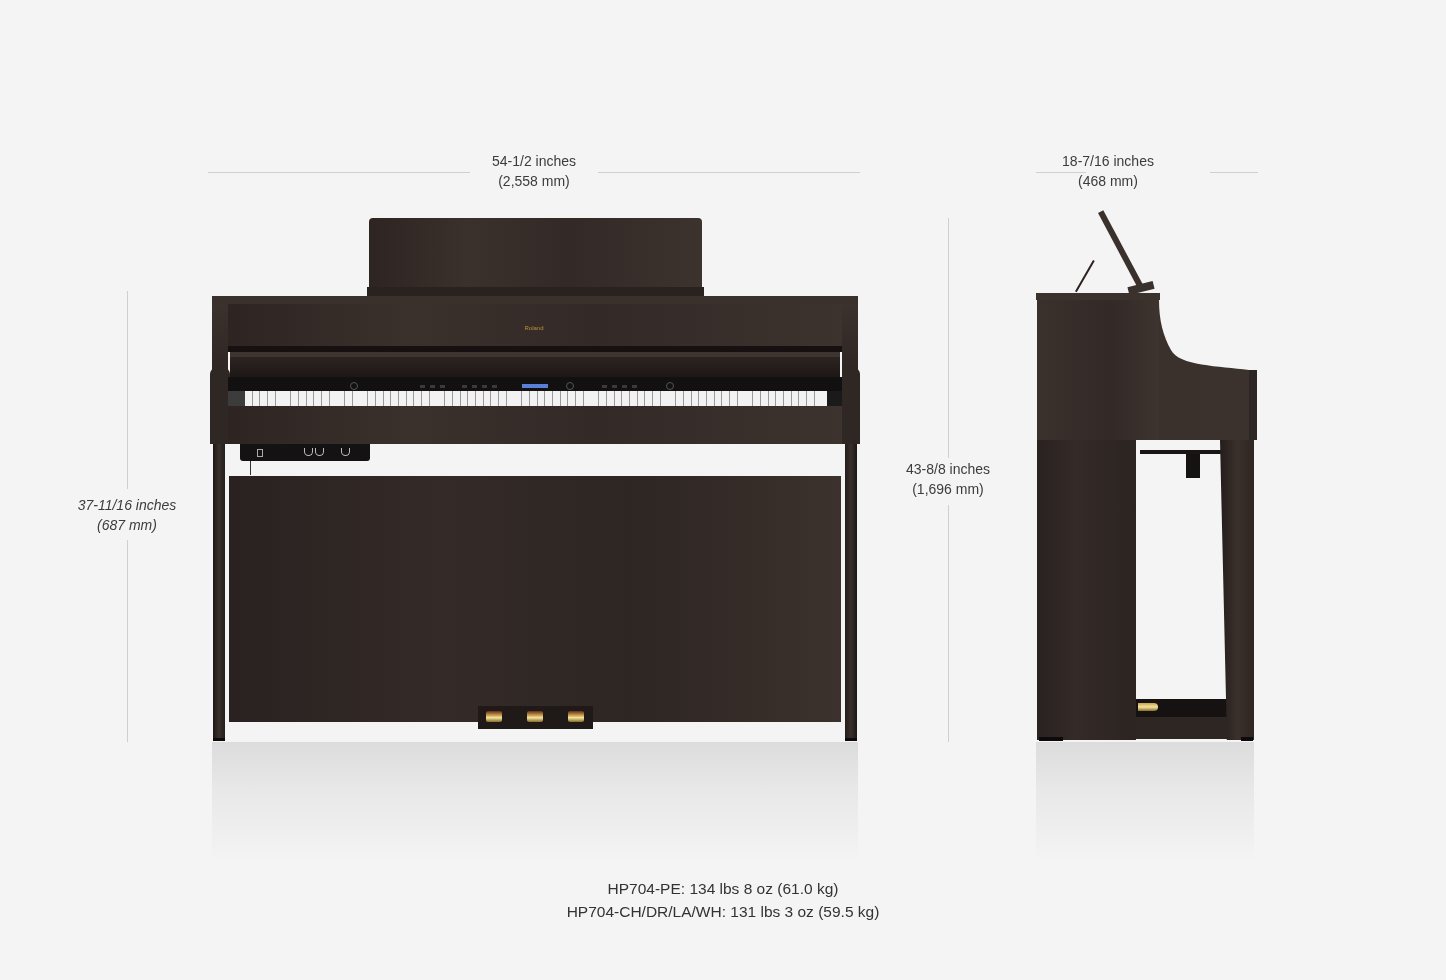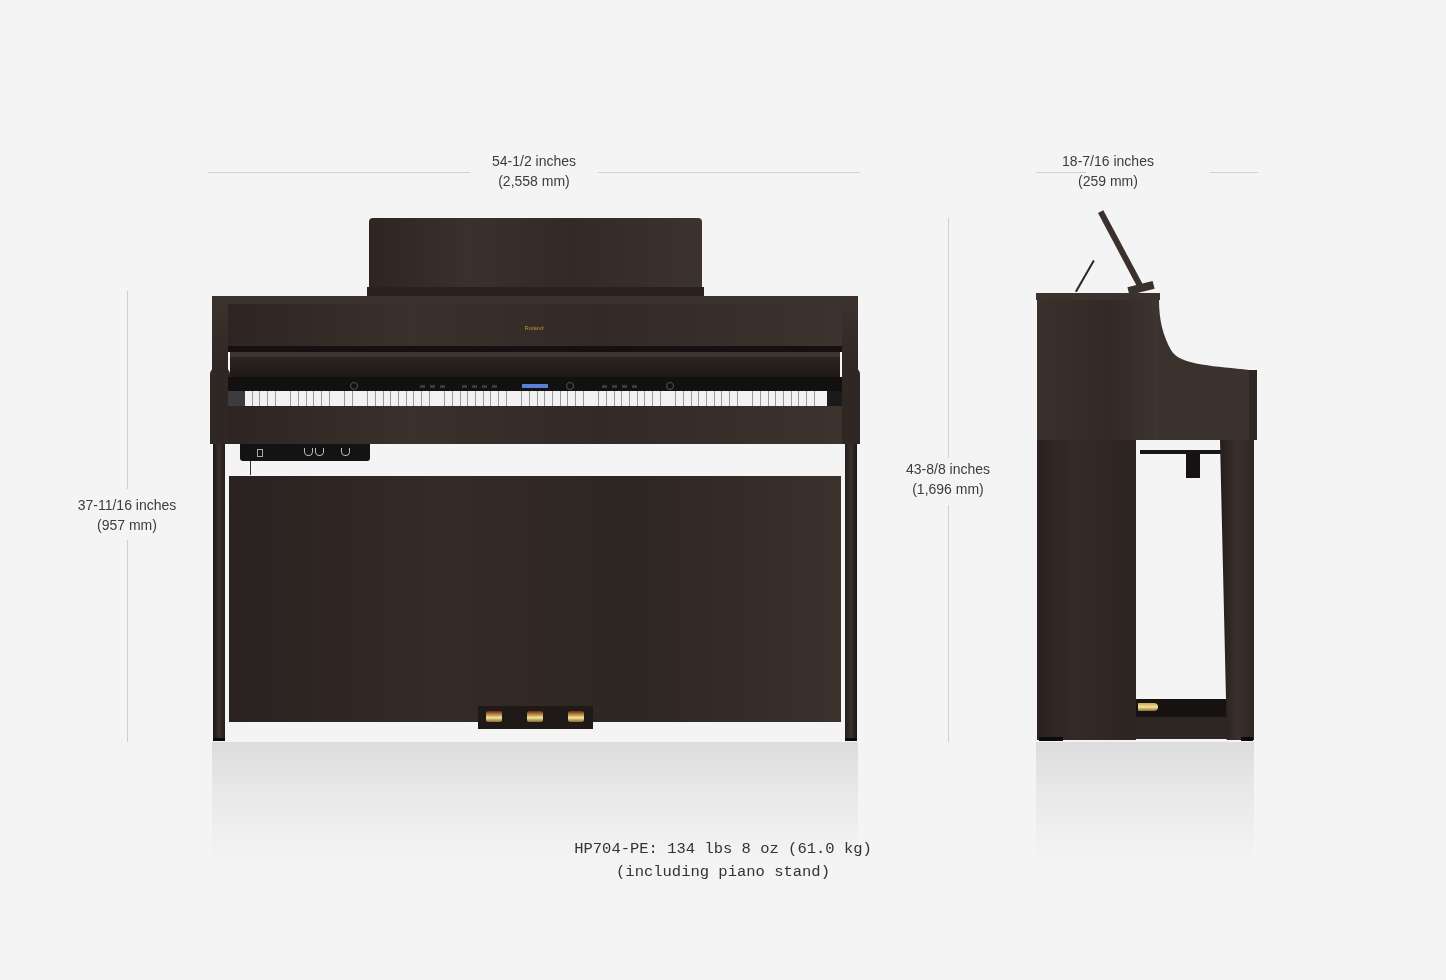--- a/index.html
+++ b/index.html
@@ -28,22 +28,22 @@
     .keys {
       position: absolute; left: 245px; top: 391px; width: 582px; height: 15px;
       background: repeating-linear-gradient(90deg, #f2f2f2 0px, #f2f2f2 6.8px, #9a9a9a 6.8px, #9a9a9a 7.7px);
       border-bottom: 2px solid #bdbdbd;
     }
     .reflection {
       position: absolute;
       background: linear-gradient(180deg, #dcdcdc 0%, #e8e8e8 40%, #f4f4f4 100%);
     }
     .weight {
-      position: absolute; left: 500px; top: 838px; width: 446px; text-align: center;
-      font-size: 15.5px; line-height: 22.5px; color: #333; font-family: Liberation Mono, monospace;
+      position: absolute; left: 500px; top: 878px; width: 446px; text-align: center;
+      font-size: 15.5px; line-height: 22.5px; color: #333;
     }
     .pedal {
       position: absolute; width: 16px; height: 11px; top: 711px;
       background: linear-gradient(180deg, #6a2a22 0%, #c9a34a 40%, #f3e3a0 60%, #8a6a2a 100%);
       border-radius: 2px;
     }
     .knob { position: absolute; width: 6px; height: 6px; border-radius: 50%; background: #111; border: 1px solid #555; }
     .btn { position: absolute; width: 5px; height: 3px; background: #3a3a3a; }
   </style>
 </head>
@@ -56,30 +56,30 @@
     <div>54-1/2 inches</div>
     <div>(2,558 mm)</div>
   </div>
 </div>
 
 <div>
   <div class="hline" style="left:1036px; top:172px; width:50px;"></div>
   <div class="hline" style="left:1210px; top:172px; width:48px;"></div>
   <div class="dim-label" style="left:1046px; top:151px; width:124px;">
     <div>18-7/16 inches</div>
-    <div>(259 mm)</div>
+    <div>(468 mm)</div>
   </div>
 </div>
 
 <div>
   <div class="vline" style="left:127px; top:291px; height:198px;"></div>
   <div class="vline" style="left:127px; top:540px; height:202px;"></div>
-  <div class="dim-label" style="left:67px; top:495px; width:120px;">
+  <div class="dim-label" style="left:67px; top:495px; width:120px;font-style:italic;">
     <div>37-11/16 inches</div>
-    <div>(957 mm)</div>
+    <div>(687 mm)</div>
   </div>
 </div>
 
 <div>
   <div class="vline" style="left:948px; top:218px; height:240px;"></div>
   <div class="vline" style="left:948px; top:505px; height:237px;"></div>
   <div class="dim-label" style="left:888px; top:459px; width:120px;">
     <div>43-8/8 inches</div>
     <div>(1,696 mm)</div>
   </div>
@@ -172,14 +172,14 @@
   <div class="abs" style="left:1136px; top:699px; width:92px; height:18px; background:#161211;"></div>
   <div class="abs" style="left:1138px; top:703px; width:20px; height:8px; background:linear-gradient(180deg,#c9a34a,#f3e3a0,#8a6a2a); border-radius:0 6px 6px 0;"></div>
   <div class="abs" style="left:1220px; top:440px; width:34px; height:300px; background:linear-gradient(90deg,#241d1b,#3a302c 50%,#2e2623);
        clip-path: polygon(0 0, 100% 0, 100% 100%, 20% 100%, 18% 88%);"></div>
   <div class="abs" style="left:1039px; top:737px; width:24px; height:4px; background:#0c0a0a;"></div>
   <div class="abs" style="left:1241px; top:737px; width:12px; height:4px; background:#0c0a0a;"></div>
 </div>
 
 <div class="weight">
   <div>HP704-PE: 134 lbs 8 oz (61.0 kg)</div>
-  <div>(including piano stand)</div>
+  <div>HP704-CH/DR/LA/WH: 131 lbs 3 oz (59.5 kg)</div>
 </div>
 
 </body></html>

